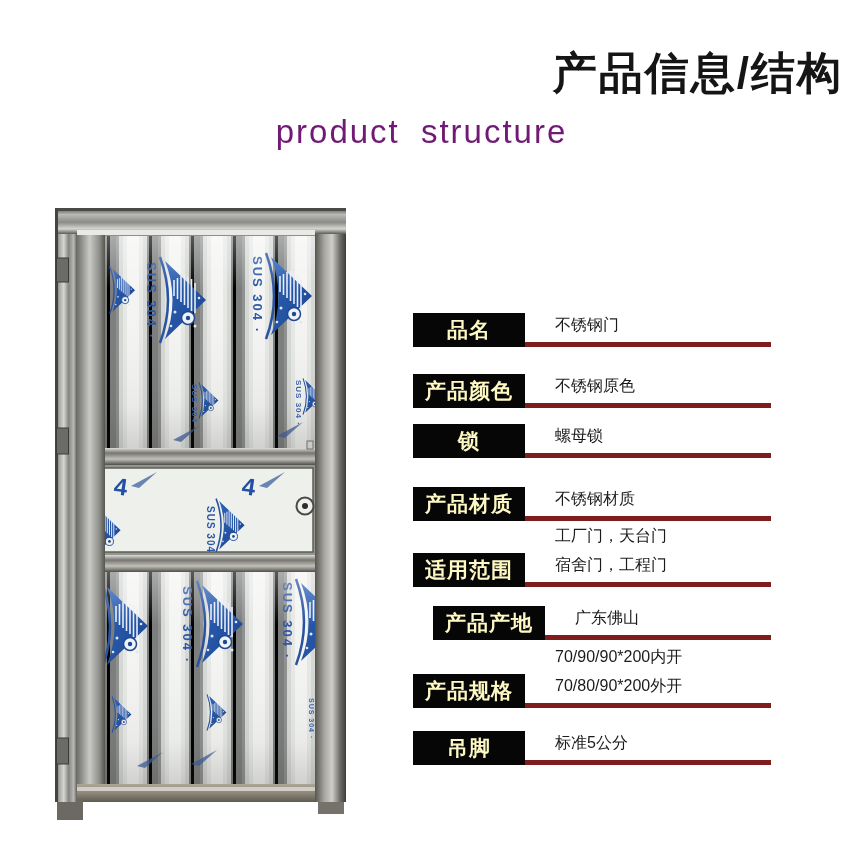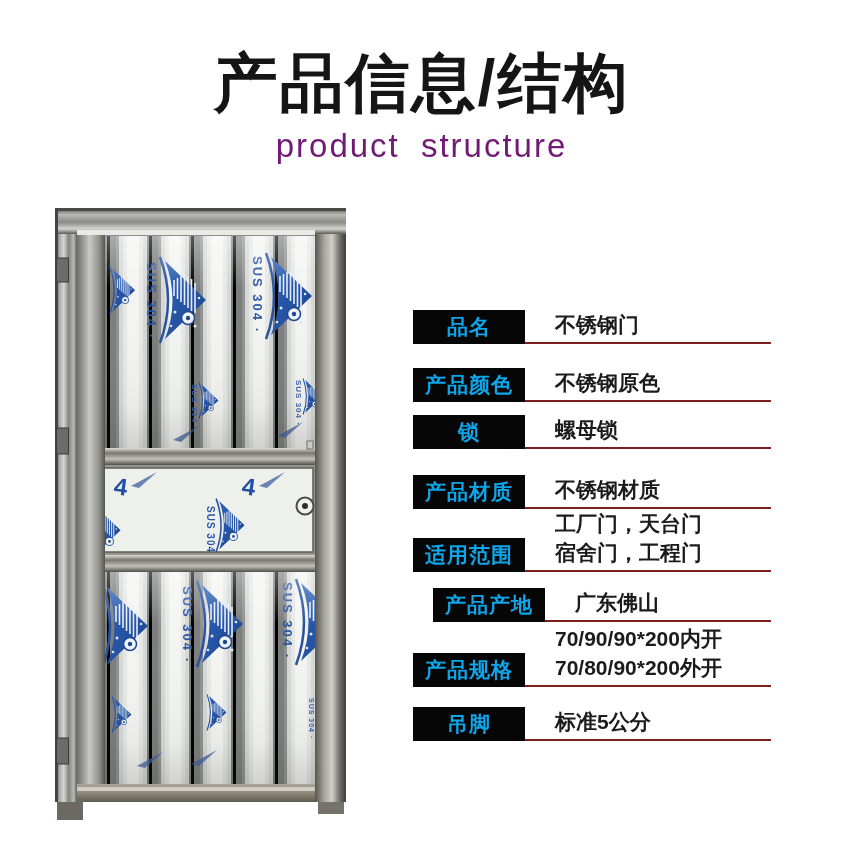--- a/index.html
+++ b/index.html
@@ -3,43 +3,43 @@
 <meta charset="utf-8">
 <style>
   html,body{margin:0;padding:0;background:#ffffff;}
   body{
     width:843px;height:843px;position:relative;overflow:hidden;
     font-family:"Liberation Sans","DejaVu Sans",sans-serif;
     -webkit-font-smoothing:antialiased;
   }
   .header{position:absolute;top:38px;left:0;width:843px;text-align:center;}
   .header .title{
-    font-size:64px;font-weight:800;color:#151515;letter-spacing:2px;line-height:70px;margin:10px;
+    font-size:44px;font-weight:800;color:#151515;letter-spacing:2px;line-height:70px;margin:0;text-align:right;
   }
   .header .subtitle{
     font-size:33px;font-weight:400;color:#701a75;letter-spacing:2px;word-spacing:10px;
     line-height:36px;margin-top:6px;
   }
   .door-wrap{position:absolute;left:55px;top:200px;width:291px;height:622px;}
   .spec-table{position:absolute;left:413px;top:310px;width:358px;}
   .spec-row{display:flex;align-items:flex-end;}
   .spec-row.m1{margin-top:24px;}
   .spec-row.m2{margin-top:13px;}
   .spec-row.m3{margin-top:26px;}
   .spec-row.m4{margin-top:0px;}
   .spec-row.m5{margin-top:16px;padding-left:20px;}
   .spec-row.m6{margin-top:2px;}
   .spec-row.m7{margin-top:20px;justify-content:center;}
   .spec-label{
-    width:112px;min-width:112px;height:34px;line-height:34px;background:#060606;color:#0ea5e9;
+    width:112px;min-width:112px;height:34px;line-height:34px;background:#060606;color:#fef9c3;
     font-size:21px;font-weight:700;text-align:center;letter-spacing:1px;
   }
   .spec-value{
-    flex:1;border-bottom:2px solid #7f1d1d;padding:0 0 3px 30px;
-    font-size:21px;font-weight:700;color:#1b1b1b;line-height:29px;white-space:nowrap;
+    flex:1;border-bottom:5px solid #7f1d1d;padding:0 0 3px 30px;
+    font-size:16px;font-weight:400;color:#1b1b1b;line-height:29px;white-space:nowrap;
   }
 </style>
 </head>
 <body>
 
 <div class="header">
   <div class="title">产品信息/结构</div>
   <div class="subtitle">product structure</div>
 </div>
 

